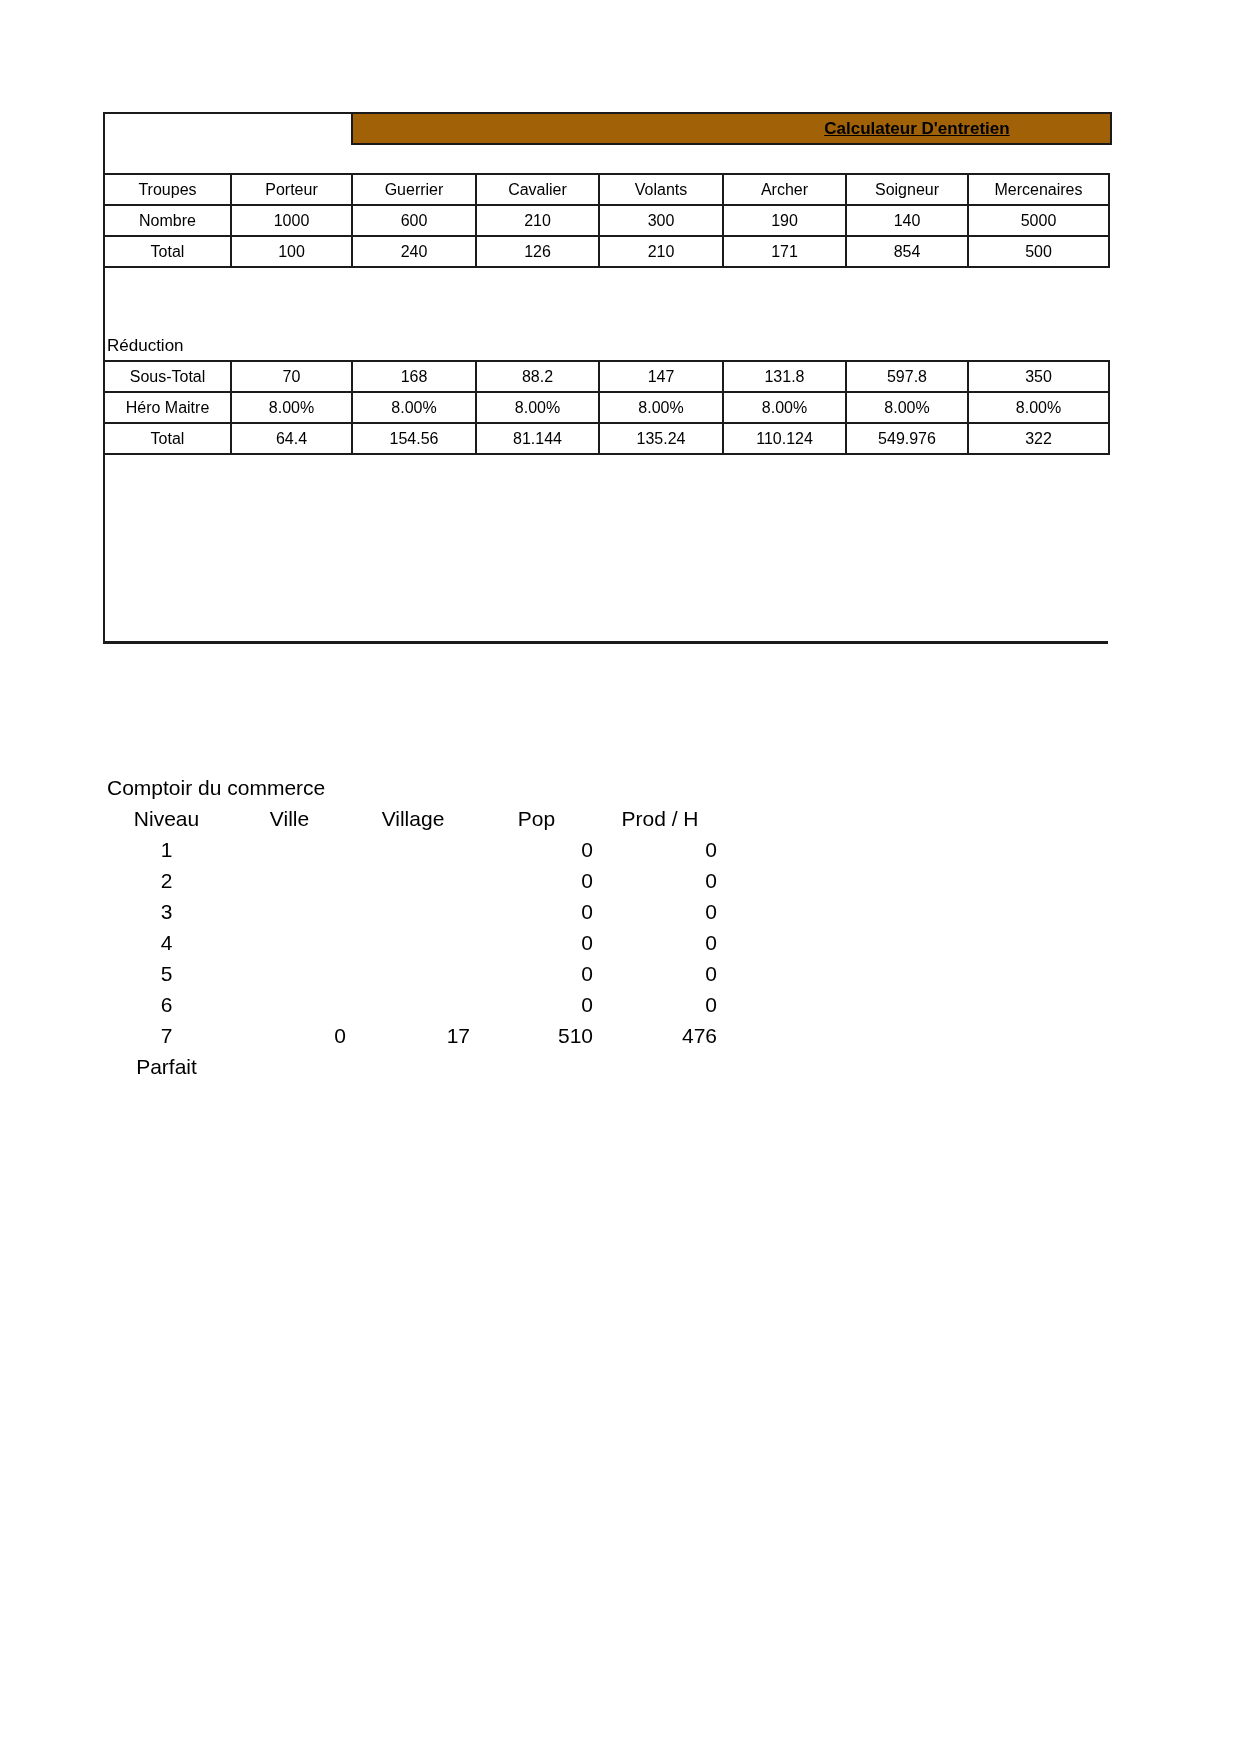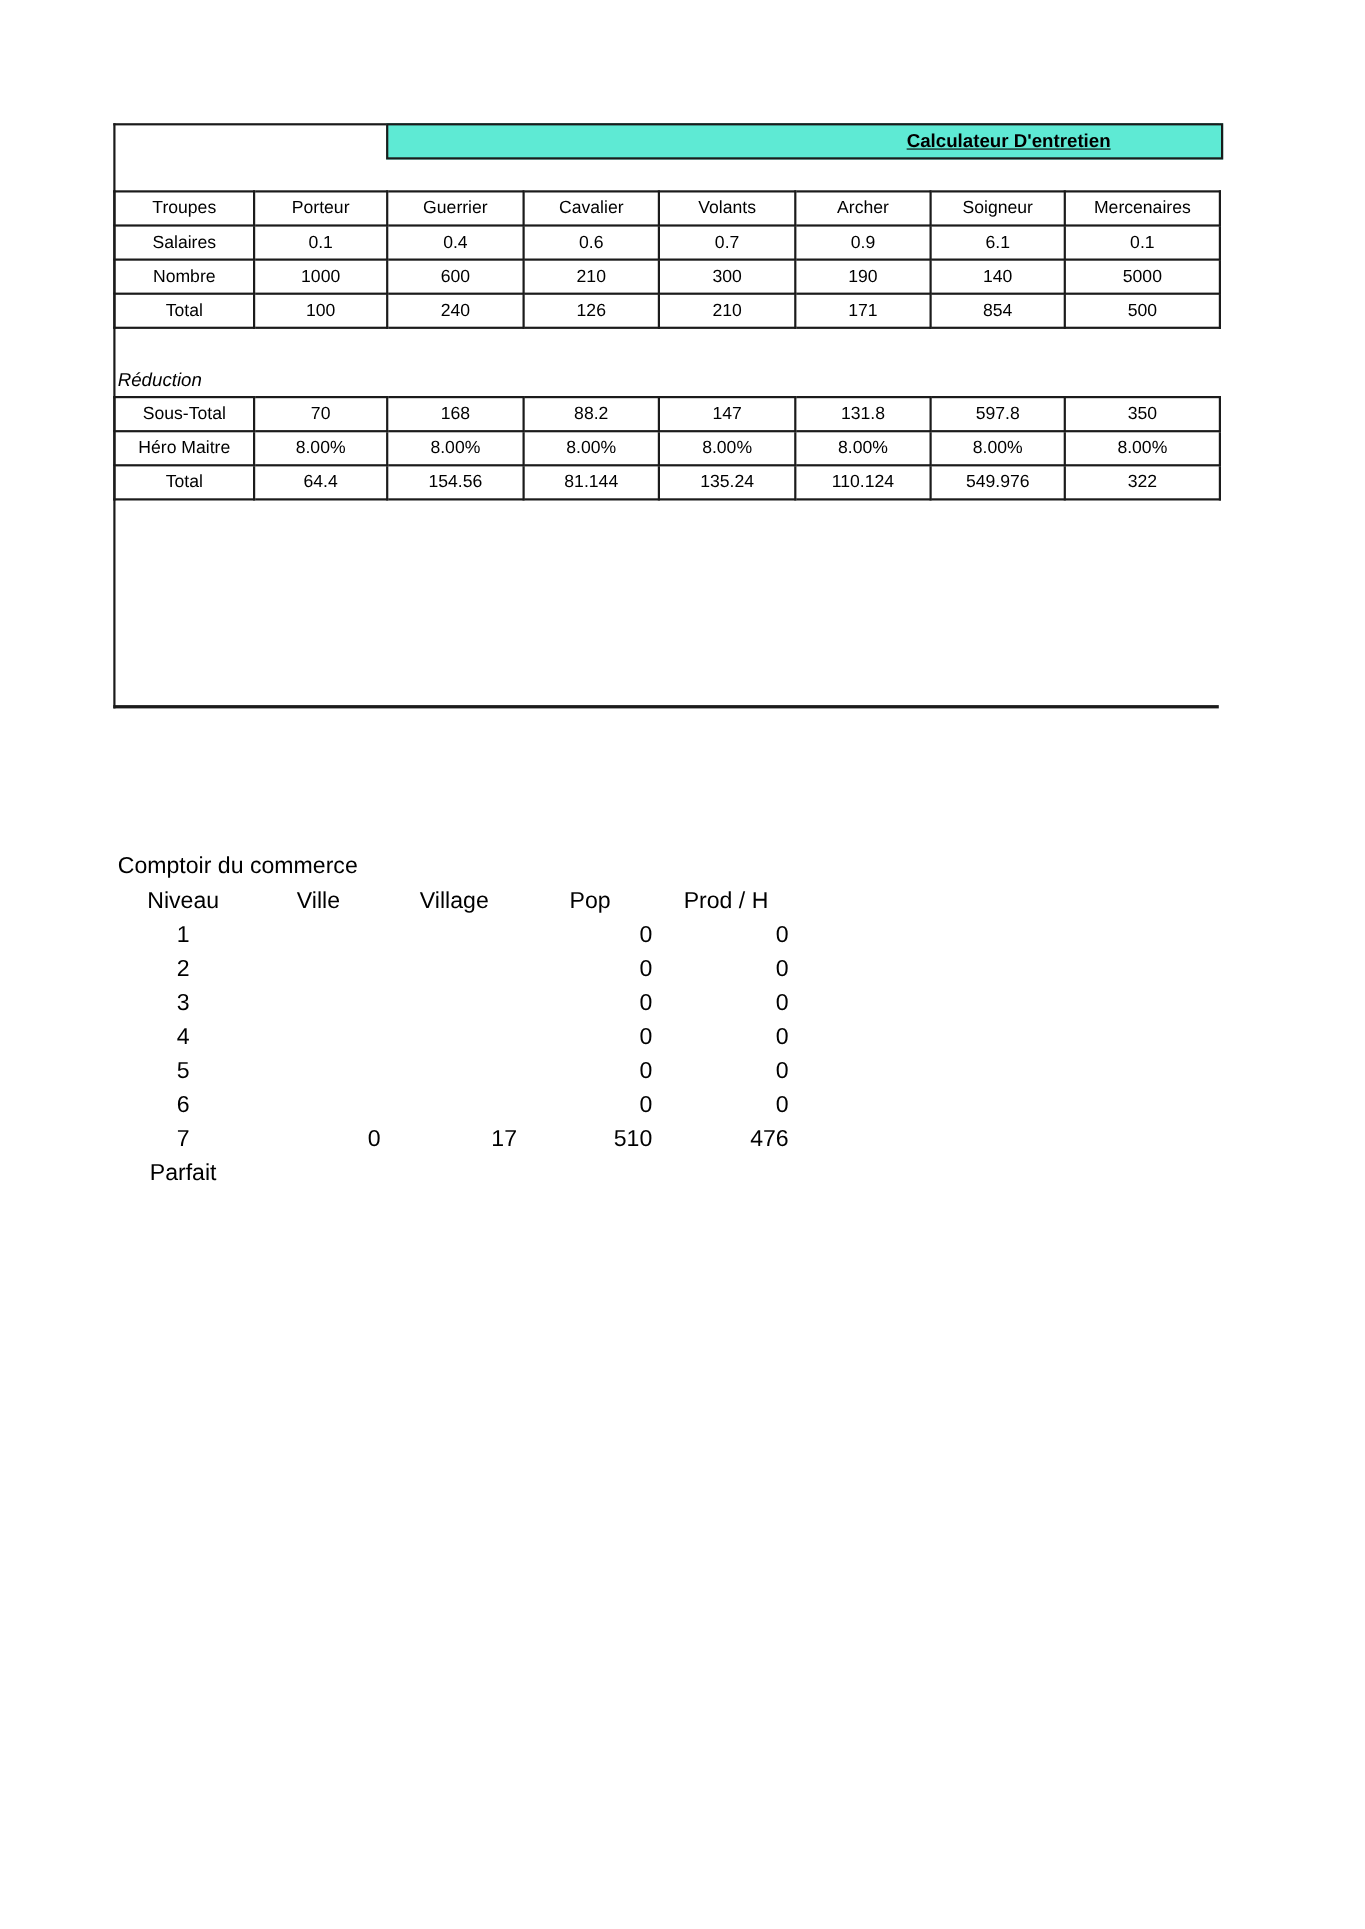--- a/index.html
+++ b/index.html
@@ -18,21 +18,21 @@
     border-left:2px solid #1b1b1b;
     border-top:2px solid #1b1b1b;
     border-bottom:3px solid #1b1b1b;
     background:#ffffff;
   }
 
   .title-bar {
     position:absolute; left:246px; top:-2px;
     width:761px; height:33px;
     border:2px solid #1b1b1b;
-    background:#5eead4;
+    background:#a16207;
   }
   .title-text {
     position:absolute; left:74.5%; top:50%;
     transform:translate(-50%,-50%);
     font-size:17px; font-weight:bold;
     text-decoration:underline;
     white-space:nowrap;
   }
 
   
@@ -48,21 +48,20 @@
     text-align:center; vertical-align:middle;
     font-size:16px;
     overflow:hidden; white-space:nowrap;
   }
   .troops-table    { top:59px;  }
   .reduction-table { top:246px; }
 
   .reduction-label {
     position:absolute; left:2px; top:222px;
     font-size:17px;
-    font-style:italic;
   }
 
   
   .commerce-title {
     position:absolute; left:107px; top:776px;
     font-size:21px;
   }
   .commerce-table {
     position:absolute; left:105px; top:803px;
     display:grid;
@@ -104,30 +103,20 @@
       <td>Troupes</td>
       <td>Porteur</td>
       <td>Guerrier</td>
       <td>Cavalier</td>
       <td>Volants</td>
       <td>Archer</td>
       <td>Soigneur</td>
       <td>Mercenaires</td>
     </tr>
     <tr>
-      <td>Salaires</td>
-      <td>0.1</td>
-      <td>0.4</td>
-      <td>0.6</td>
-      <td>0.7</td>
-      <td>0.9</td>
-      <td>6.1</td>
-      <td>0.1</td>
-    </tr>
-    <tr>
       <td>Nombre</td>
       <td>1000</td>
       <td>600</td>
       <td>210</td>
       <td>300</td>
       <td>190</td>
       <td>140</td>
       <td>5000</td>
     </tr>
     <tr>

